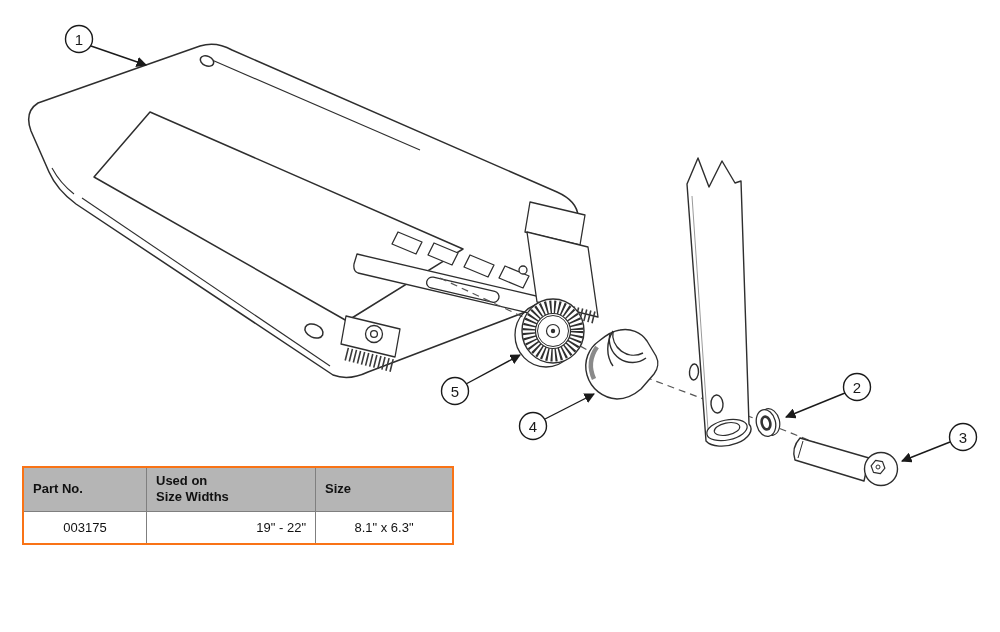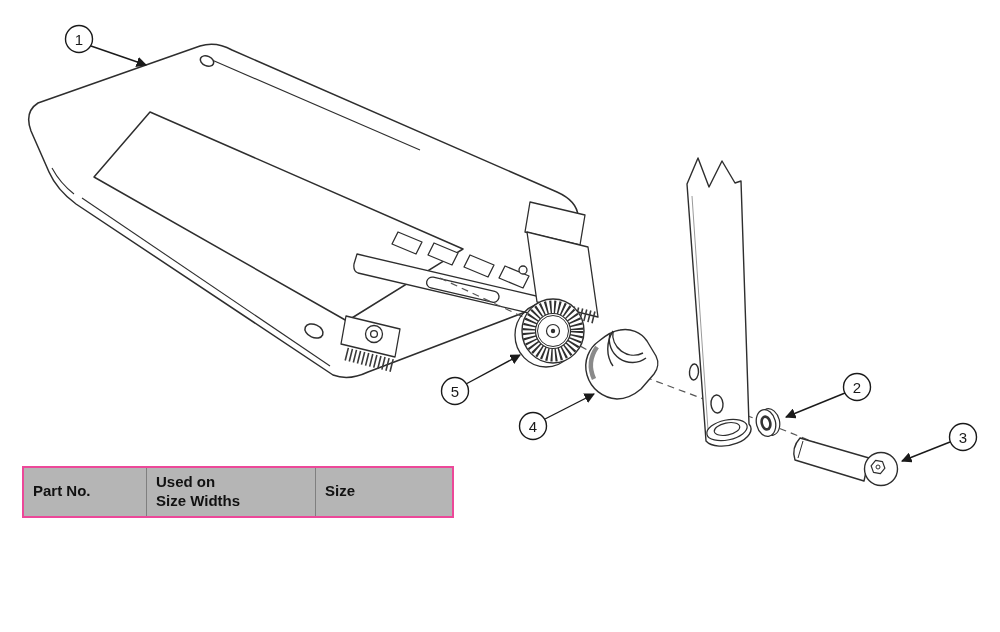--- a/index.html
+++ b/index.html
@@ -8,22 +8,22 @@
     background:#ffffff; overflow:hidden;
     font-family:"Liberation Sans", sans-serif;
   }
   .stage { position:absolute; left:0; top:0; width:1000px; height:632px; }
   svg text.callout-num {
     font-family:"Liberation Sans", sans-serif;
     font-size:15px; fill:#1a1a1a; text-anchor:middle;
   }
   table.parts {
     position:absolute; left:22px; top:466px;
-    border-collapse:collapse; font-size:15px; color:#111;
-    border:2px solid #ec4899; background:#fff;
+    border-collapse:collapse; font-size:13px; color:#111;
+    border:2px solid #f97316; background:#fff;
   }
   table.parts th, table.parts td { border:1px solid #7f7f7f; }
   table.parts th {
     background:#b5b5b5; text-align:left; font-weight:bold;
     padding:5px 9px; white-space:pre-line; line-height:1.25; vertical-align:middle;
   }
   table.parts td { padding:5px 9px; height:21px; background:#fff; }
   .c1 { width:104px; } .c2 { width:150px; } .c3 { width:118px; }
   td.c1 { text-align:center; }
   td.c2 { text-align:right; padding-right:16px; }
@@ -152,14 +152,19 @@
 <table class="parts">
   <thead>
     <tr>
       <th class="c1">Part No.</th>
       <th class="c2">Used on
 Size Widths</th>
       <th class="c3">Size</th>
     </tr>
   </thead>
   <tbody>
+    <tr>
+      <td class="c1">003175</td>
+      <td class="c2">19" - 22"</td>
+      <td class="c3">8.1" x 6.3"</td>
+    </tr>
   </tbody>
 </table>
 
 </body></html>

